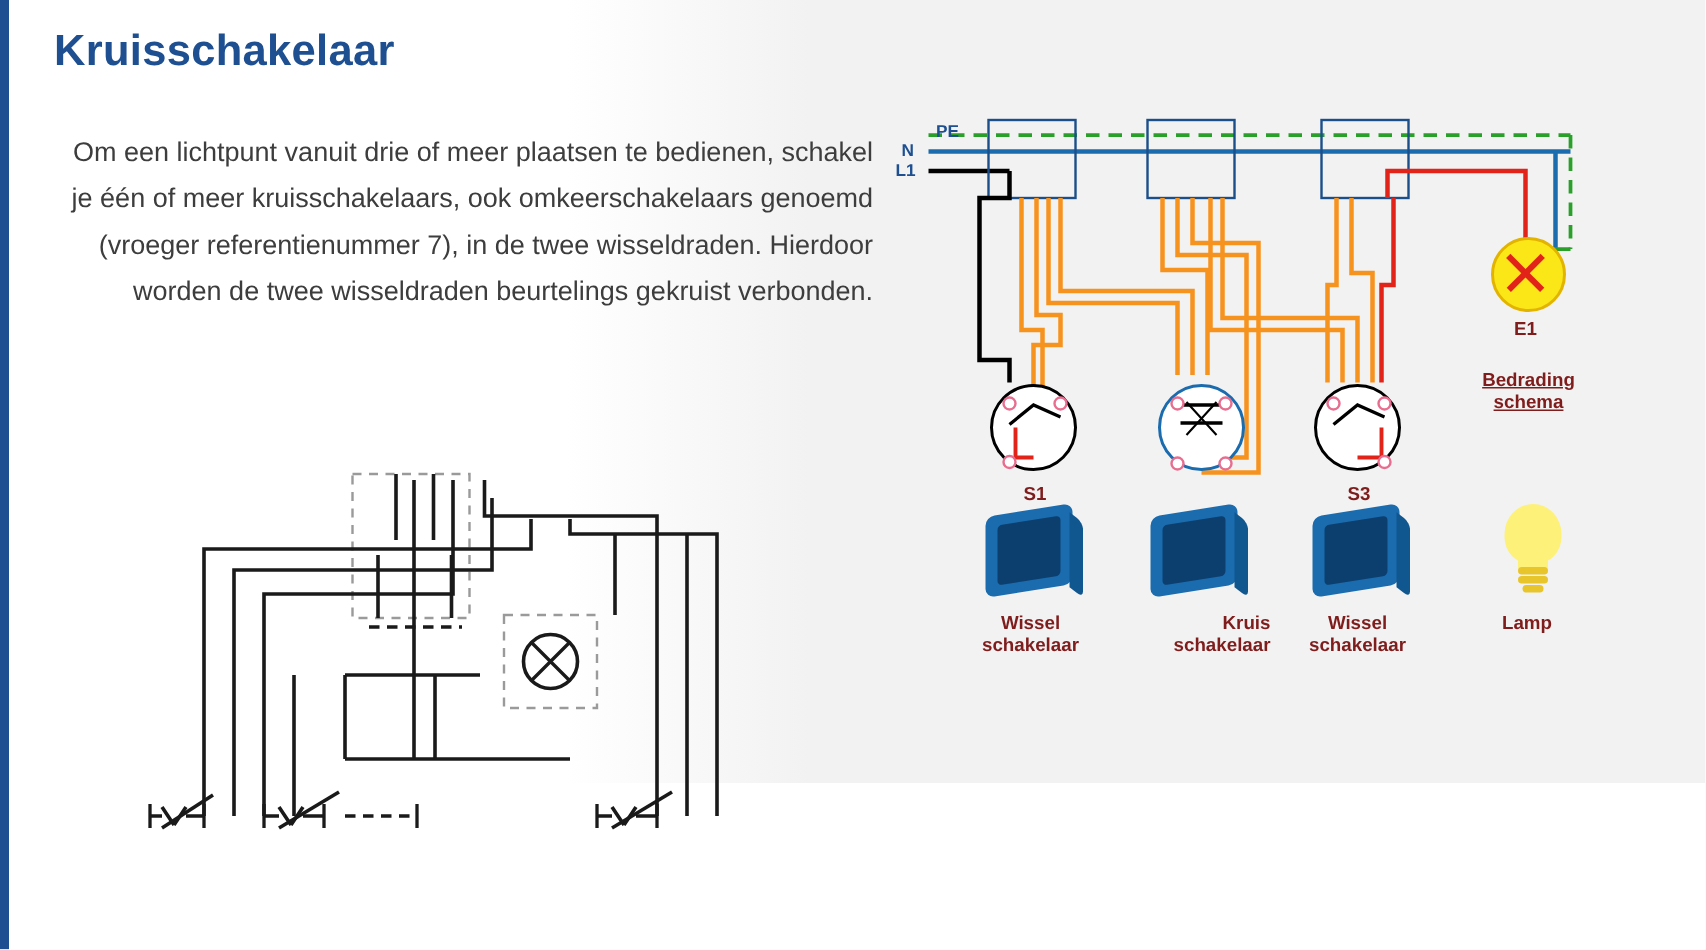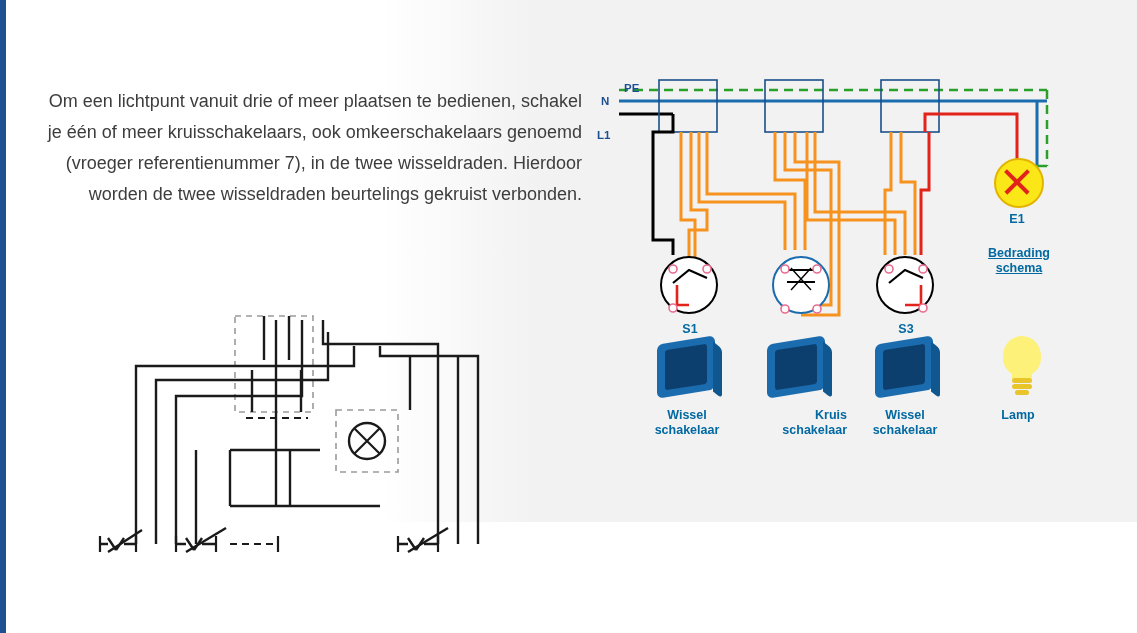--- a/index.html
+++ b/index.html
@@ -71,21 +71,21 @@
     position: absolute;
     left: 595px;
     top: 70px;
     width: 480px;
     height: 400px;
   }
   .lbl {
     position: absolute;
     font-size: 12.5px;
     font-weight: bold;
-    color: #0369a1;
+    color: #7f1d1d;
     text-align: center;
     line-height: 15px;
     white-space: pre-line;
   }
   .rail-lbl {
     position: absolute;
     font-size: 11.5px;
     font-weight: bold;
     color: #1d4f91;
   }
@@ -178,20 +178,21 @@
 </style>
 </head>
 <body>
 
 <div id="page">
 
   <div class="accent-bar"></div>
   <div class="gray-panel"></div>
   <div class="gray-panel-fade"></div>
 
+  <h1 class="title">Kruisschakelaar</h1>
 
   <div class="body-text">
     <p>Om een lichtpunt vanuit drie of meer plaatsen te bedienen, schakel je één of meer kruisschakelaars, ook omkeerschakelaars genoemd (vroeger referentienummer 7), in de twee wisseldraden. Hierdoor worden de twee wisseldraden beurtelings gekruist verbonden.</p>
   </div>
 
   <div class="schematic">
 
     <svg width="480" height="400" viewBox="0 0 480 400">
 
       <line x1="24" y1="20" x2="452" y2="20" stroke="#2aa02a" stroke-width="2.5" stroke-dasharray="9,6"></line>
@@ -246,21 +247,21 @@
       <path d="M294 213 L310 200 L328 208" fill="none" stroke="#000000" stroke-width="2.2"></path>
       <path d="M326 215 L326 235 L310 235" fill="none" stroke="#e2231a" stroke-width="2.6"></path>
       <circle cx="294" cy="199" r="4" fill="#ffffff" stroke="#e86d8f" stroke-width="1.6"></circle>
       <circle cx="328" cy="199" r="4" fill="#ffffff" stroke="#e86d8f" stroke-width="1.6"></circle>
       <circle cx="328" cy="238" r="4" fill="#ffffff" stroke="#e86d8f" stroke-width="1.6"></circle>
     </svg>
 
     
     <div class="rail-lbl" style="left:-2px; top:12px;padding-left:31px;">PE</div>
     <div class="rail-lbl" style="left:6px; top:25px;">N</div>
-    <div class="rail-lbl" style="left:2px; top:38px;margin-top:21px;">L1</div>
+    <div class="rail-lbl" style="left:2px; top:38px;">L1</div>
 
     
     <div class="e1" style="left:399px; top:88px;"></div>
     <div class="lbl" style="left:392px; top:142px; width:60px;">E1</div>
 
     
     <div class="lbl" style="left:68px; top:252px; width:54px;text-align:center;">S1</div>
     <div class="lbl" style="left:180px; top:252px; width:54px;margin-top:19px;">S2</div>
     <div class="lbl" style="left:284px; top:252px; width:54px;">S3</div>
 

